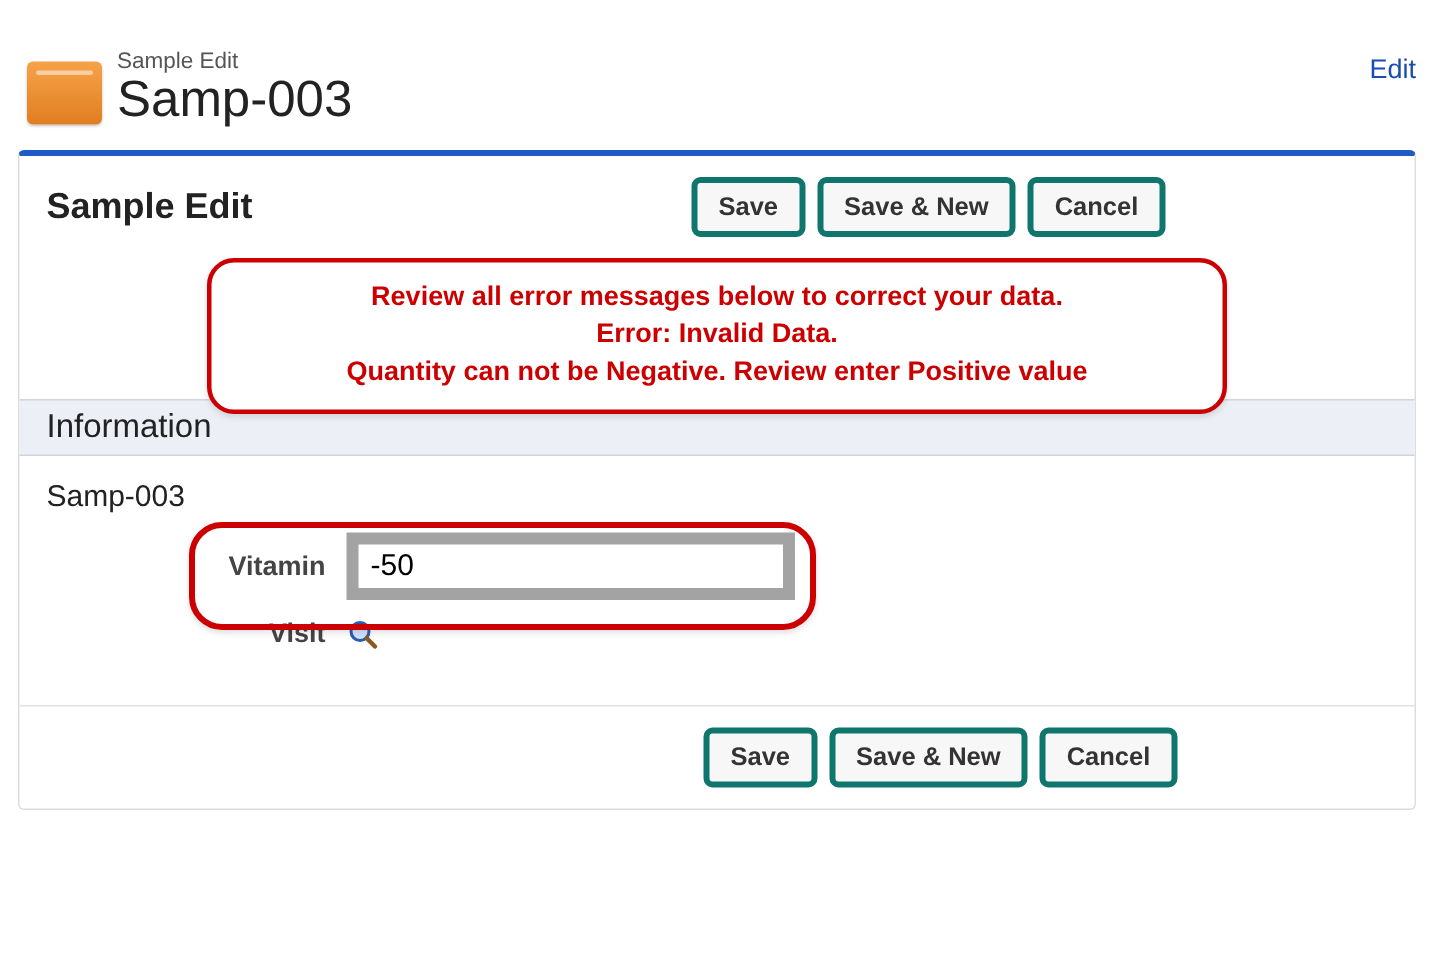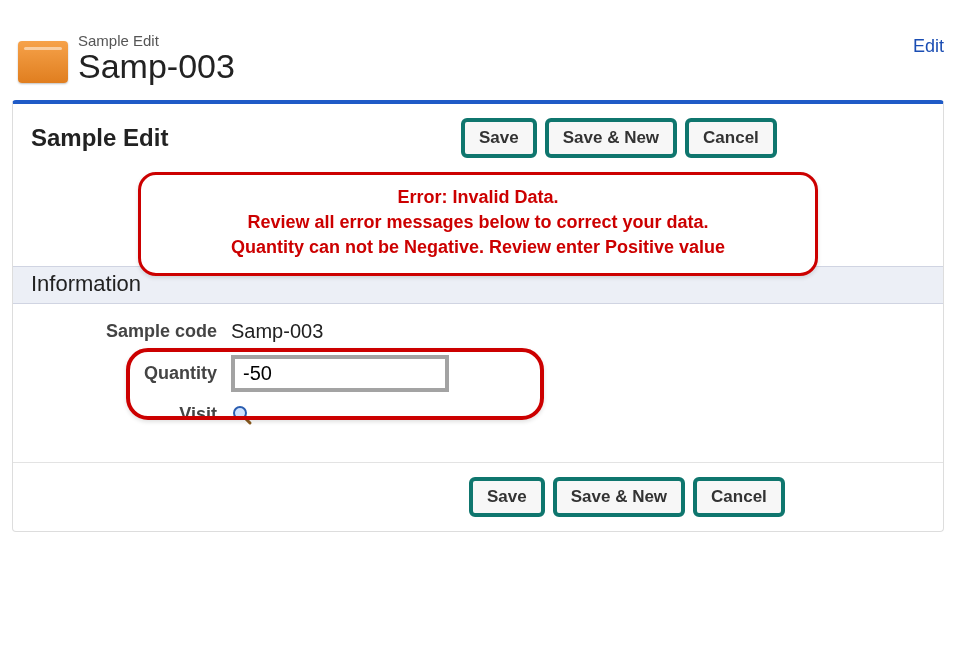--- a/index.html
+++ b/index.html
@@ -153,23 +153,23 @@
   }
   .text-input {
     font-family: inherit;
     font-size: 20px;
     padding: 3px 8px;
     border: 1px solid #bbb;
     width: 250px;
     background: #fff;
   }
   .text-input.focused {
-    border: 4px solid #a3a3a3;
+    border: 8px solid #a3a3a3;
     outline: none;
-    width: 218px;
+    width: 299px;
   }
   .lookup-icon svg { display: block; }
 
   .highlight-ring {
     position: absolute;
     border: 4px solid #cc0000;
     border-radius: 22px;
     pointer-events: none;
     z-index: 4;
     box-shadow: 0 2px 4px rgba(0,0,0,0.12);
@@ -208,39 +208,38 @@
     <div class="panel-header">
       <h2 class="panel-title">Sample Edit</h2>
       <div class="btn-row" style="margin-left:130px;">
         <button class="btn">Save</button>
         <button class="btn">Save &amp; New</button>
         <button class="btn">Cancel</button>
       </div>
     </div>
 
     <div class="error-box">
+      <div>Review all error messages below to correct your data.</div>
       <div>Error: Invalid Data.</div>
-      <div>Review all error messages below to correct your data.</div>
       <div>Quantity can not be Negative. Review enter Positive value</div>
     </div>
 
     <div class="section-head">
       <span class="section-title">Information</span>
     </div>
 
     <div class="form-body">
       <div class="highlight-ring ring-qty"></div>
 
       <div class="form-row">
-        <div class="form-label">Sample code</div>
         <div class="form-value">Samp-003</div>
       </div>
 
       <div class="form-row">
-        <div class="form-label">Quantity</div>
+        <div class="form-label">Vitamin</div>
         <div class="form-value">
           <input class="text-input focused" type="text" value="-50" style="">
         </div>
       </div>
 
 
       <div class="form-row">
         <div class="form-label">Visit</div>
         <div class="form-value">
           <span class="lookup-icon">

